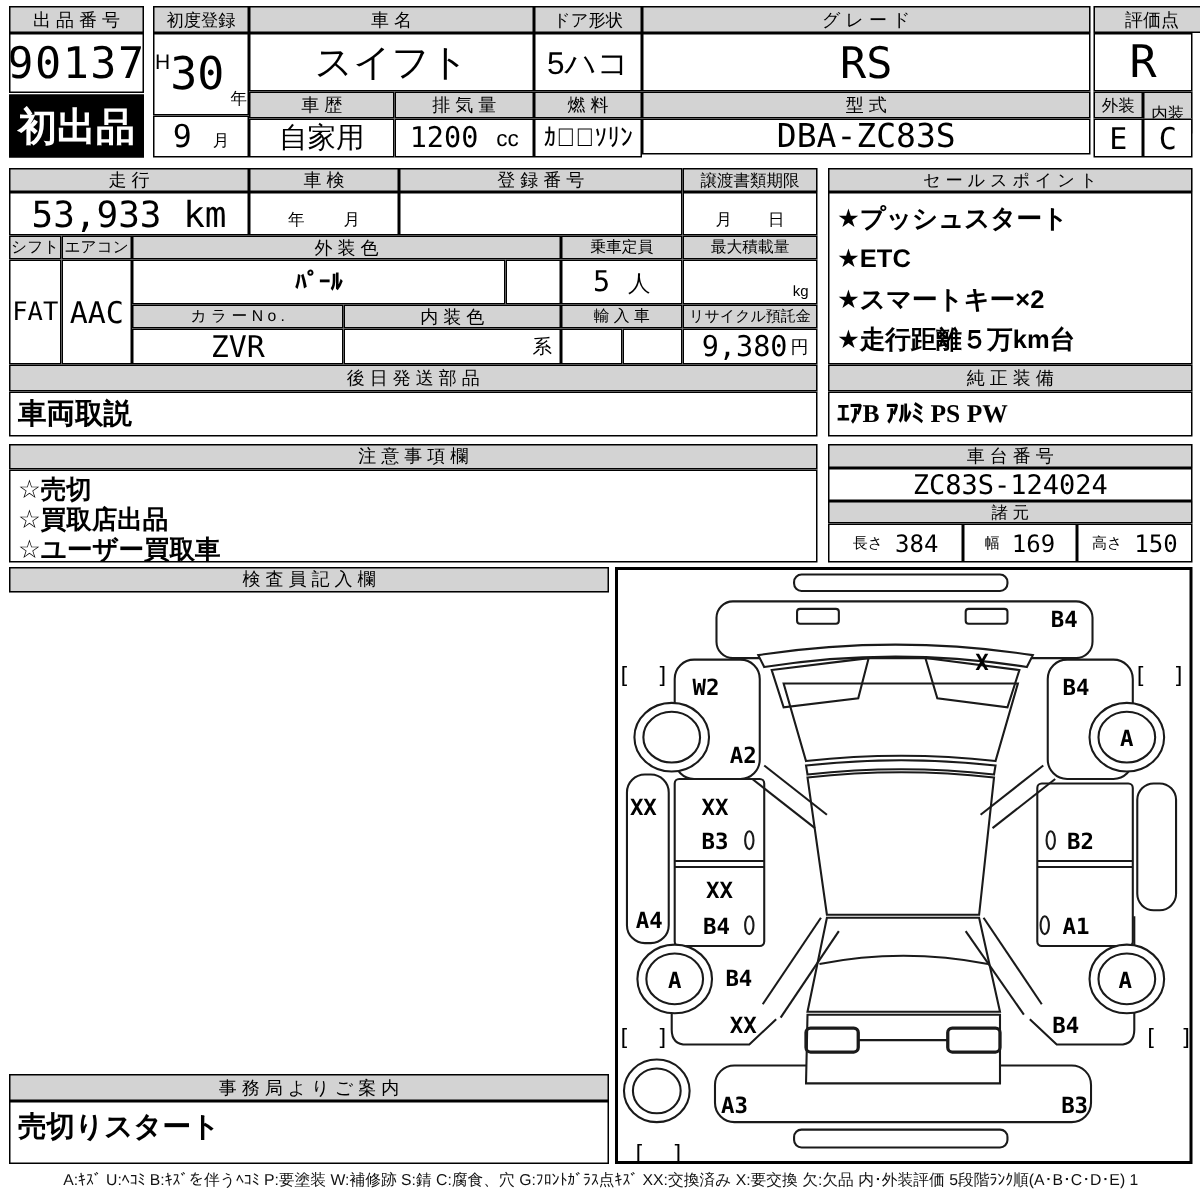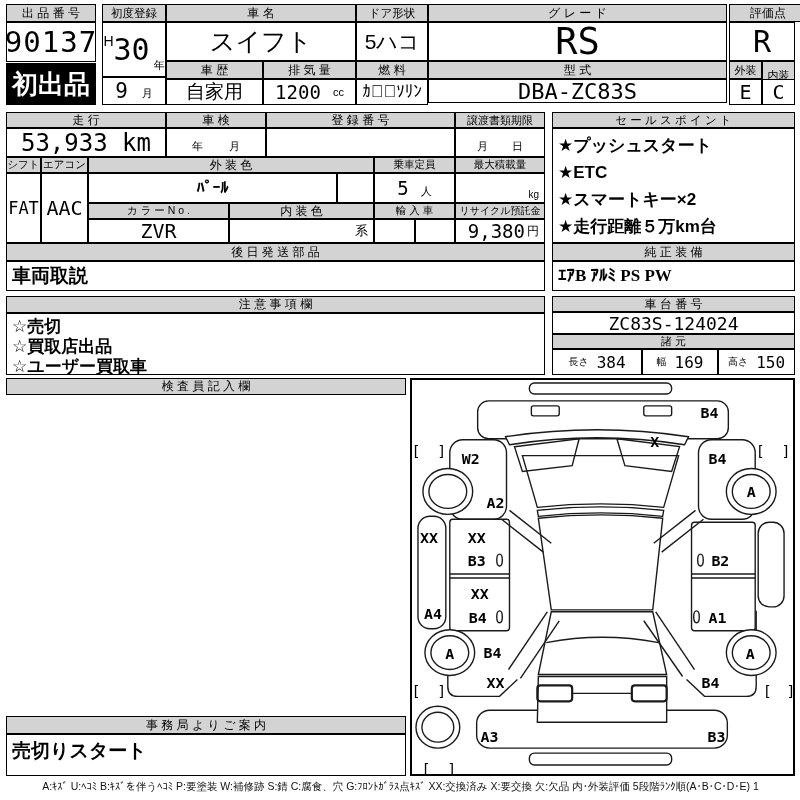--- a/index.html
+++ b/index.html
@@ -12,21 +12,21 @@
   .num{font-family:"DejaVu Sans Mono","Liberation Mono",monospace;}
   .black-box{background:#000;color:#fff;font-weight:bold;}
   .left-align{justify-content:flex-start;padding-left:5px;font-family:Liberation Serif, serif;}
   .right-align{justify-content:flex-end;padding-right:5px;}
   .bottom{align-items:flex-end;padding-bottom:2px;}
   .nb{border:none;}
   .list-body{flex-direction:column;align-items:flex-start;justify-content:flex-start;padding:3px 5px;}
   .sales-line{font-size:17px;font-weight:bold;line-height:27px;}
   .note-line{font-size:17px;font-weight:bold;line-height:20px;}
   .insp-line{font-size:18px;font-weight:bold;line-height:22px;}
-  .unit{font-size:11px;margin-left:12px;}
+  .unit{font-size:15px;margin-left:12px;}
   #legend{position:absolute;left:3px;top:780px;width:795px;font-size:10.5px;
           white-space:nowrap;overflow:hidden;color:#111;text-align:center;}
   #diagram-box{position:absolute;left:410px;top:378px;width:385px;height:398px;
                box-sizing:border-box;border:2px solid #000;background:#fff;}
   svg .outline{fill:none;stroke:#1a1a1a;stroke-width:1.4;}
   svg .wfill{fill:#fff;stroke:#1a1a1a;stroke-width:1.4;}
   svg .thick{stroke-width:2.2;}
   svg text.dmg{font-family:"DejaVu Sans Mono","Liberation Mono",monospace;
                font-size:15px;font-weight:bold;text-anchor:middle;fill:#000;}
   svg text.brk{font-family:"DejaVu Sans Mono","Liberation Mono",monospace;
@@ -62,21 +62,21 @@
     <span class="nb num" style="font-size:19px">1200</span>
     <span class="nb unit">cc</span>
   </div>
 
   <div class="cell hdr" style="left:356px;top:4px;width:72px;height:18px;font-size:11.5px">ドア形状</div>
   <div class="cell" style="left:356px;top:22px;width:72px;height:39px;font-size:21px">5ハコ</div>
   <div class="cell hdr" style="left:356px;top:61px;width:72px;height:18px">燃 料</div>
   <div class="cell" style="left:356px;top:79px;width:72px;height:26px;font-size:17px">ｶ�ﾞｿﾘﾝ</div>
 
   <div class="cell hdr" style="left:428px;top:4px;width:299px;height:18px">グ レ ー ド</div>
-  <div class="cell num" style="left:428px;top:22px;width:299px;height:39px;font-size:37px">RS</div>
+  <div class="cell num" style="left:428px;top:22px;width:299px;height:39px;font-size:29px">RS</div>
   <div class="cell hdr" style="left:428px;top:61px;width:299px;height:18px">型 式</div>
   <div class="cell num" style="left:428px;top:79px;width:299px;height:24px;font-size:22px">DBA-ZC83S</div>
 
   <div class="cell hdr" style="left:729px;top:4px;width:78px;height:18px">評価点</div>
   <div class="cell num" style="left:729px;top:22px;width:66px;height:39px;font-size:30px">R</div>
   <div class="cell hdr" style="left:729px;top:61px;width:33px;height:18px;font-size:11px">外装</div>
   <div class="cell hdr" style="left:762px;top:61px;width:33px;height:28px;font-size:11px">内装</div>
   <div class="cell num" style="left:729px;top:79px;width:33px;height:26px;font-size:20px">E</div>
   <div class="cell num" style="left:762px;top:79px;width:33px;height:26px;font-size:20px">C</div>
 

